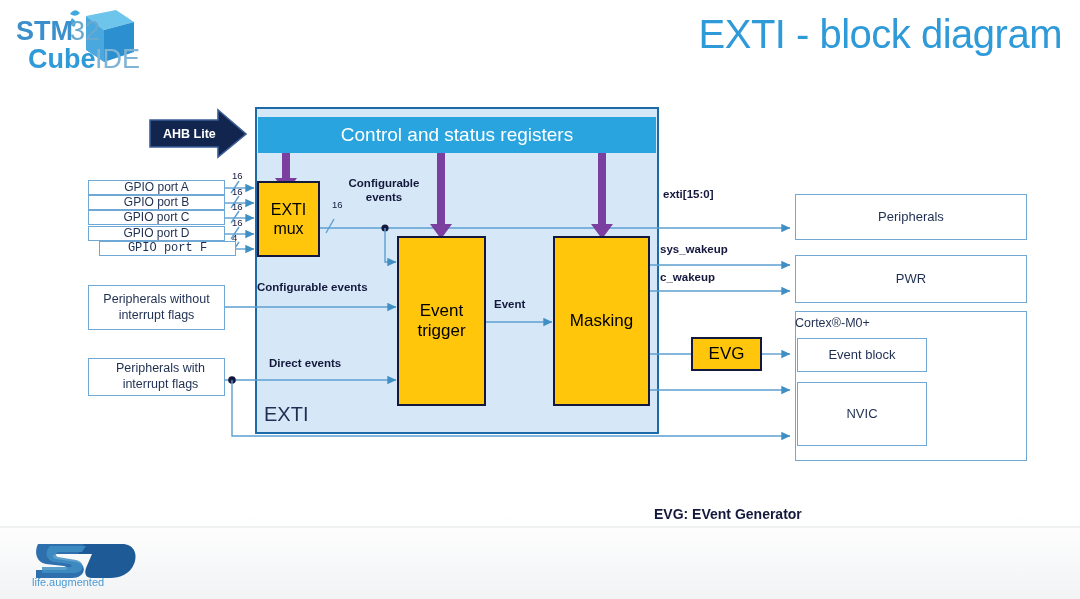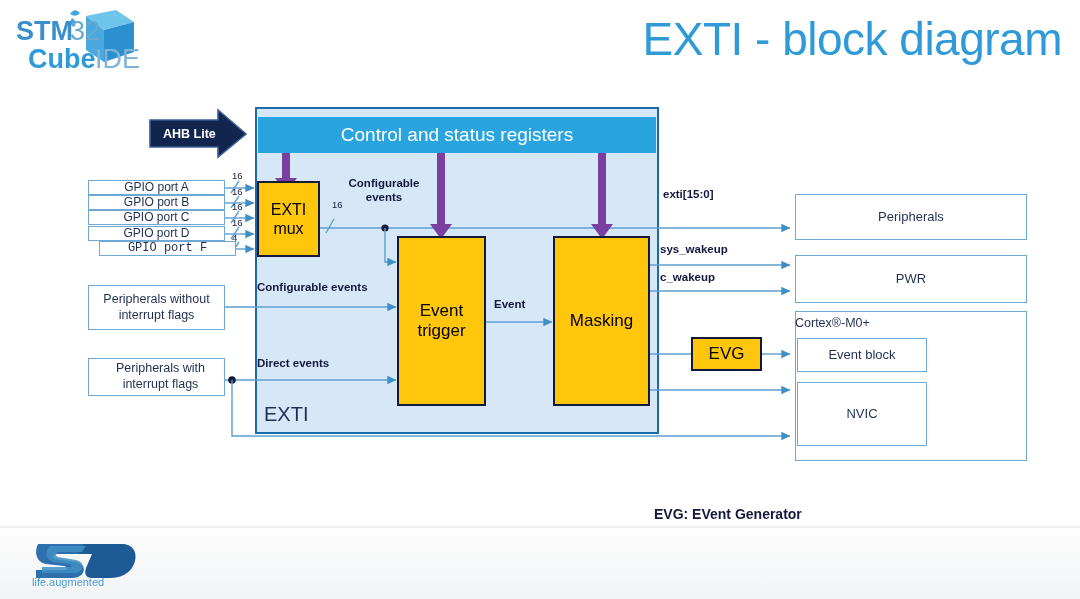--- a/index.html
+++ b/index.html
@@ -18,21 +18,21 @@
     background: linear-gradient(to bottom, #ffffff 0%, #ffffff 86%, #f2f3f5 100%);
   }
 
   
   .cube-logo { position: absolute; left: 12px; top: 8px; width: 230px; height: 66px; }
   .cube-logo svg { display: block; }
 
   
   .page-title {
     position: absolute; right: 18px; top: 12px;
-    font-size: 46px; color: #2f9ad8;
+    font-size: 40px; color: #2f9ad8;
     font-weight: 400; letter-spacing: -0.5px;
     white-space: nowrap;
   }
 
   
   .diagram { position: absolute; left: 0; top: 0; width: 1080px; height: 599px; }
 
   
   .box {
     position: absolute;
@@ -241,21 +241,21 @@
     <span>EVG</span>
   </div>
 
   <div class="exti-label" style="left:264px; top:403px;">EXTI</div>
 
   <div class="sig" style="left:344px; top:176px; width:80px; text-align:center; line-height:1.25;">
     <span>Configurable</span><br>
     <span>events</span>
   </div>
   <div class="sig" style="left:257px; top:281px;">Configurable events</div>
-  <div class="sig" style="left:257px; top:357px;">Direct events</div>
+  <div class="sig" style="left:257px; top:357px;padding-left:12px;">Direct events</div>
   <div class="sig" style="left:494px; top:298px;">Event</div>
   <div class="sig" style="left:663px; top:188px;text-align:right;">exti[15:0]</div>
   <div class="sig" style="left:660px; top:243px;">sys_wakeup</div>
   <div class="sig" style="left:660px; top:271px;">c_wakeup</div>
 
   <div class="box wbox" style="left:795px; top:194px; width:232px; height:46px; font-size:13px;">Peripherals</div>
 
   <div class="box wbox" style="left:795px; top:255px; width:232px; height:48px; font-size:13px;">PWR</div>
 
   <div class="cortex-frame" style="left:795px; top:311px; width:232px; height:150px;"></div>

